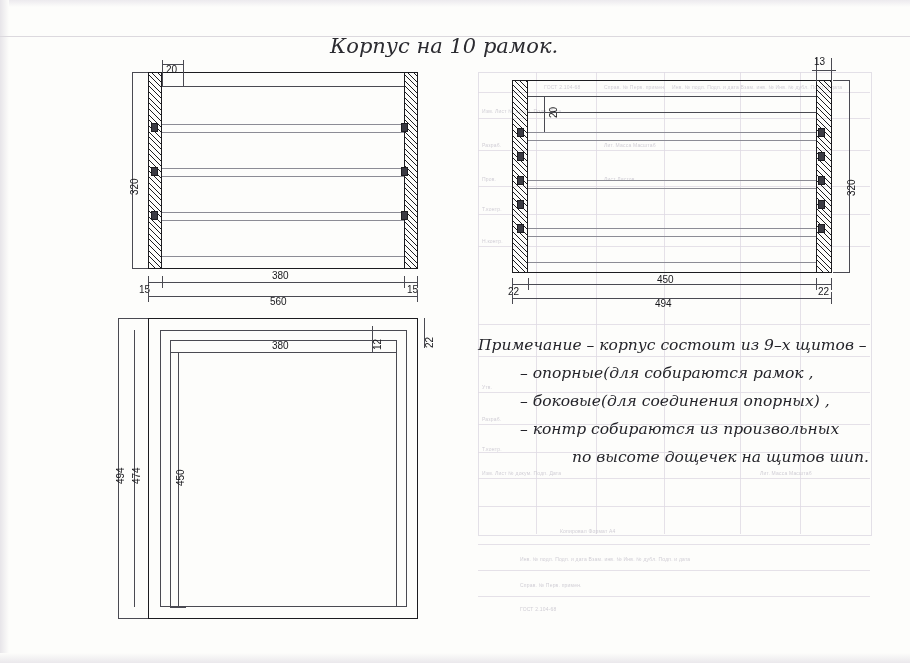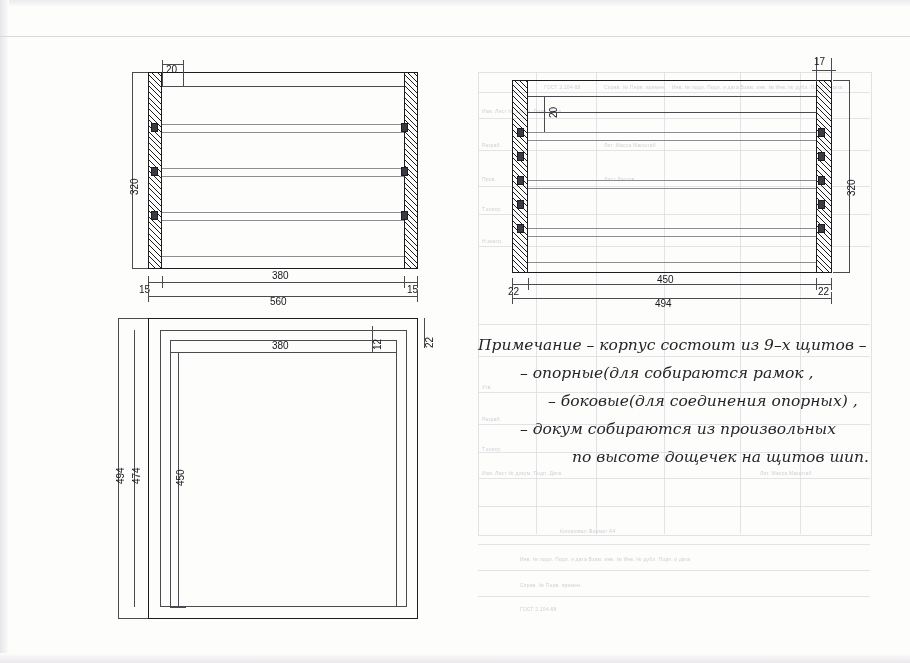--- a/index.html
+++ b/index.html
@@ -147,20 +147,21 @@
     <div class="ghost" style="left:482px;top:416px;">Разраб.</div>
     <div class="ghost" style="left:482px;top:446px;">Т.контр.</div>
     <div class="ghost" style="left:482px;top:470px;">Изм. Лист № докум. Подп. Дата</div>
     <div class="ghost" style="left:760px;top:470px;">Лит. Масса Масштаб</div>
     <div class="ghost" style="left:560px;top:528px;">Копировал Формат A4</div>
     <div class="ghost" style="left:520px;top:556px;">Инв. № подл. Подп. и дата Взам. инв. № Инв. № дубл. Подп. и дата</div>
     <div class="ghost" style="left:520px;top:582px;">Справ. № Перв. примен.</div>
     <div class="ghost" style="left:520px;top:606px;">ГОСТ 2.104-68</div>
   </div>
 
+  <div class="title">Корпус на 10 рамок.</div>
 
   <div>
 
     <div class="ln h" style="left:148px;top:72px;width:270px;"></div>
     <div class="ln h" style="left:148px;top:268px;width:270px;"></div>
     <div class="ln v" style="left:148px;top:72px;height:197px;"></div>
     <div class="ln v" style="left:417px;top:72px;height:197px;"></div>
 
     <div class="hatch" style="left:148px;top:72px;width:14px;height:197px;"></div>
     <div class="hatch" style="left:404px;top:72px;width:14px;height:197px;"></div>
@@ -231,21 +232,21 @@
     <div class="clip" style="left:517px;top:224px;"></div>
     <div class="clip" style="left:818px;top:128px;"></div>
     <div class="clip" style="left:818px;top:152px;"></div>
     <div class="clip" style="left:818px;top:176px;"></div>
     <div class="clip" style="left:818px;top:200px;"></div>
     <div class="clip" style="left:818px;top:224px;"></div>
 
     <div class="ln v thin" style="left:816px;top:58px;height:24px;"></div>
     <div class="ln v thin" style="left:831px;top:58px;height:24px;"></div>
     <div class="ln h thin" style="left:812px;top:70px;width:24px;"></div>
-    <div class="dim" style="left:814px;top:56px;">17</div>
+    <div class="dim" style="left:814px;top:56px;">13</div>
 
     <div class="ln v thin" style="left:544px;top:96px;height:36px;"></div>
     <div class="dim vert" style="left:548px;top:118px;">20</div>
 
     <div class="ln v thin" style="left:849px;top:80px;height:193px;"></div>
     <div class="ln h thin" style="left:833px;top:80px;width:16px;"></div>
     <div class="ln h thin" style="left:833px;top:272px;width:16px;"></div>
     <div class="dim vert" style="left:846px;top:196px;">320</div>
 
     <div class="ln h thin" style="left:512px;top:284px;width:320px;"></div>
@@ -298,18 +299,18 @@
 
     <div class="ln v thin" style="left:178px;top:352px;height:255px;"></div>
     <div class="ln h thin" style="left:170px;top:352px;width:16px;"></div>
     <div class="ln h thin" style="left:170px;top:607px;width:16px;"></div>
     <div class="dim vert" style="left:175px;top:486px;">450</div>
   </div>
 
   <div>
     <div class="note" style="left:478px;top:336px;">Примечание – корпус состоит из 9–х щитов –</div>
     <div class="note" style="left:520px;top:364px;">– опорные(для собираются рамок ,</div>
-    <div class="note" style="left:548px;top:392px;font-style:italic;">– боковые(для соединения опорных) ,</div>
-    <div class="note" style="left:520px;top:420px;">– докум собираются из произвольных</div>
+    <div class="note" style="left:520px;top:392px;font-style:italic;">– боковые(для соединения опорных) ,</div>
+    <div class="note" style="left:520px;top:420px;">– контр собираются из произвольных</div>
     <div class="note" style="left:572px;top:448px;">по высоте дощечек на щитов шип.</div>
   </div>
 
 </div>
 
 </body></html>

